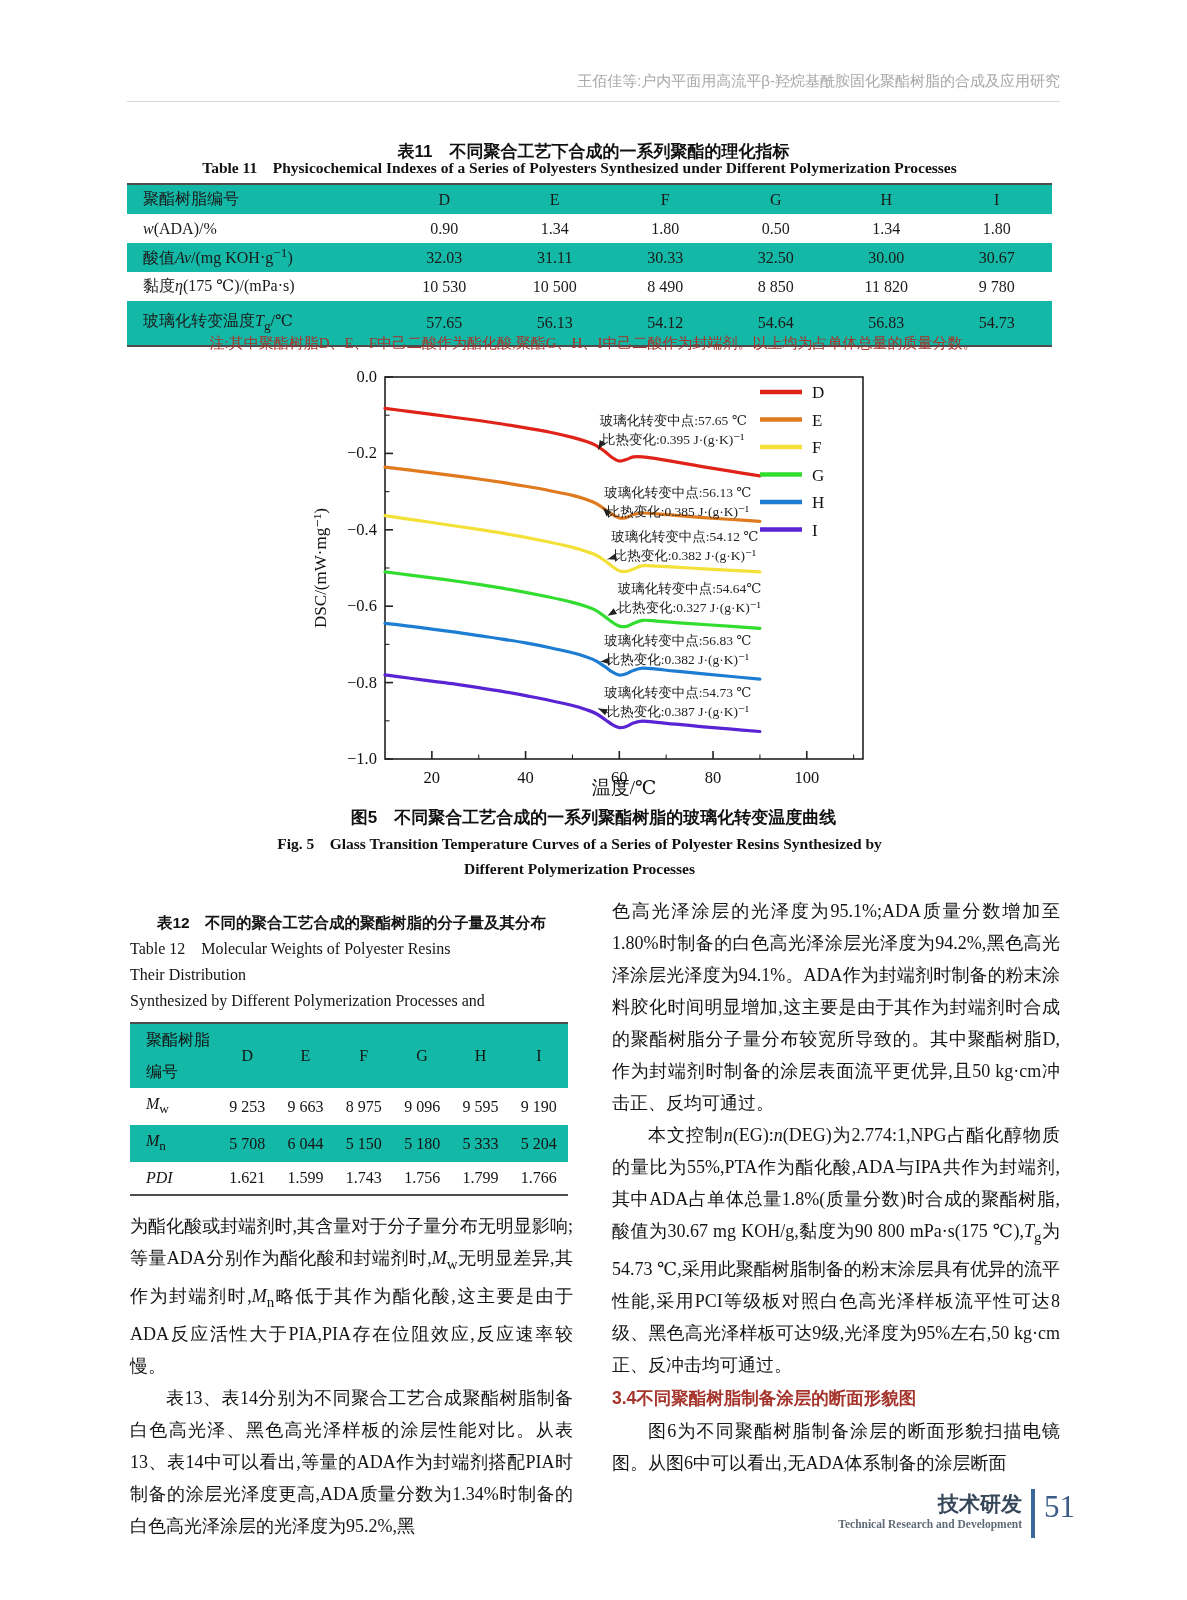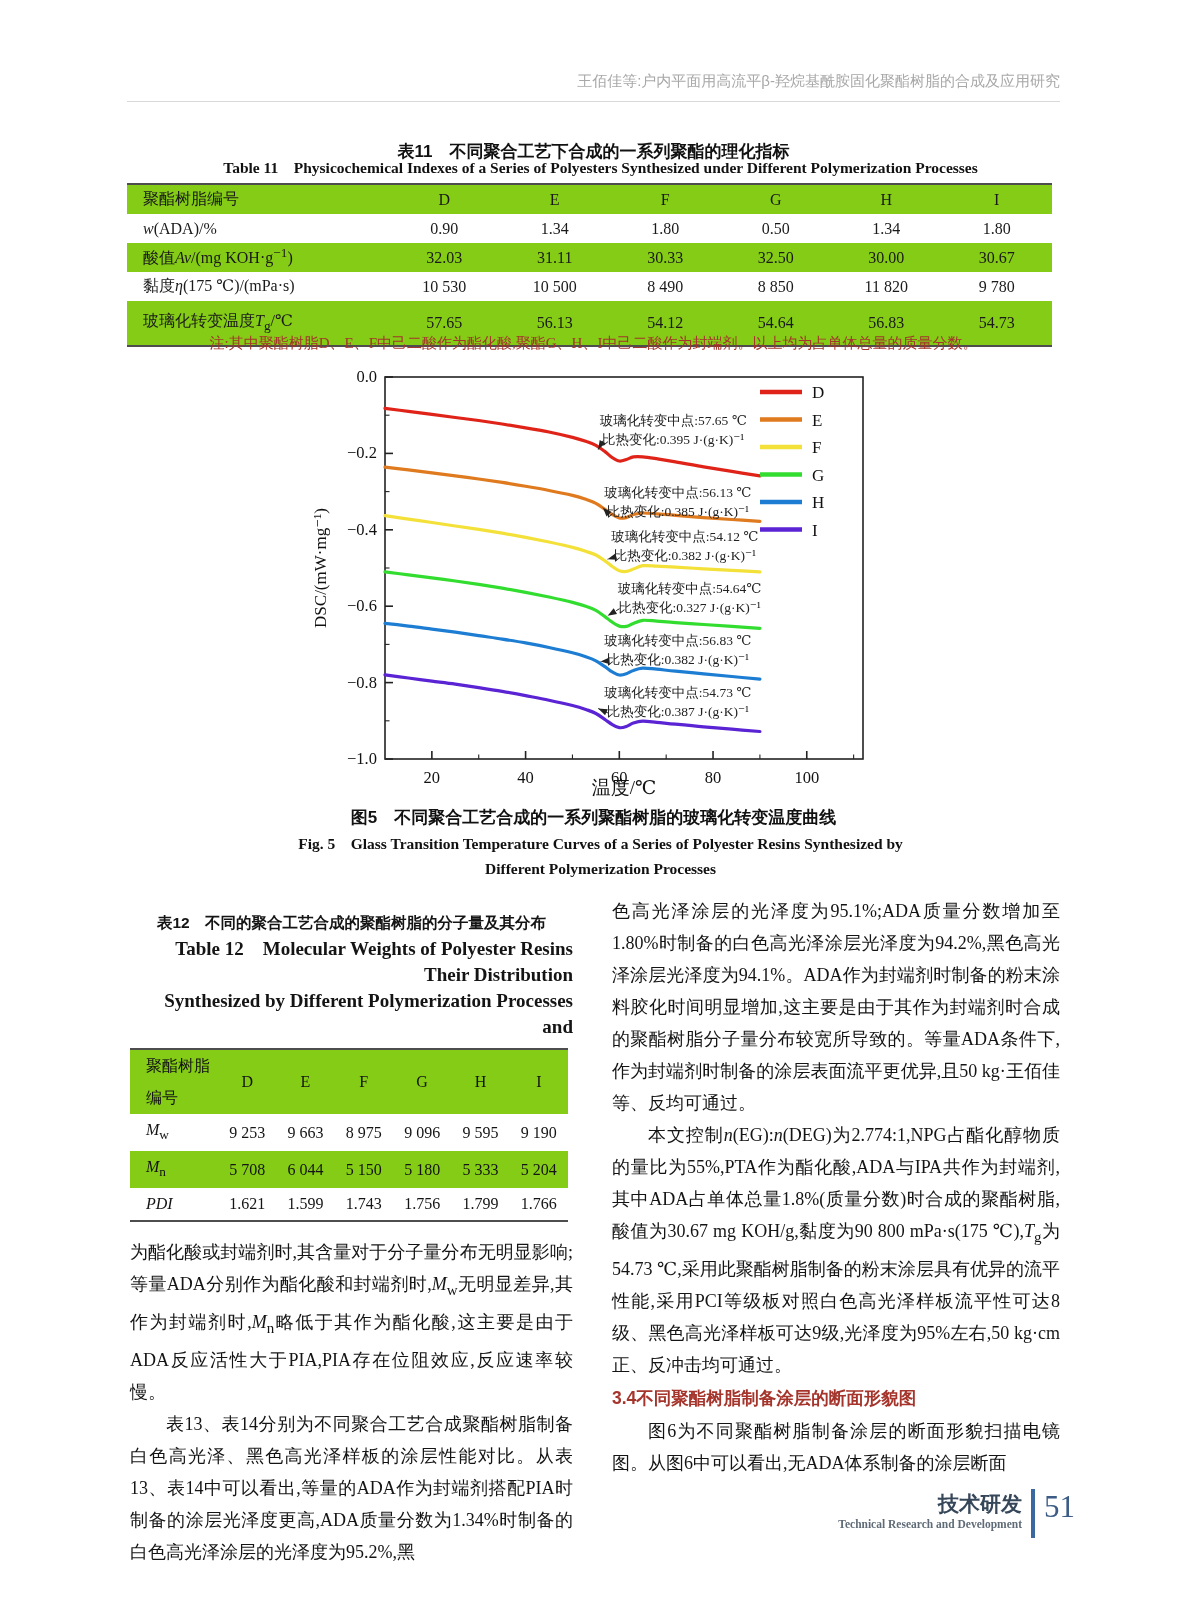--- a/index.html
+++ b/index.html
@@ -5,42 +5,42 @@
   html,body{margin:0;padding:0;background:#ffffff;}
   #page{position:relative;width:1187px;height:1600px;background:#ffffff;overflow:hidden;
         font-family:"Liberation Serif","DejaVu Serif",serif;color:#1a1a1a;}
   .abs{position:absolute;}
   .running-head{top:72px;left:127px;width:933px;text-align:right;color:#a8a8a8;
                 font-size:15px;font-family:"Liberation Sans","DejaVu Sans",sans-serif;}
   .head-rule{top:101px;left:127px;width:933px;height:1px;background:#d9d9d9;}
 
   .zh-title{font-family:"Liberation Sans","DejaVu Sans",sans-serif;font-weight:bold;
             font-size:17px;text-align:center;left:127px;width:933px;color:#111;}
-  .en-title{font-weight:bold;font-size:15.5px;text-align:center;left:134px;width:933px;color:#111;}
+  .en-title{font-weight:bold;font-size:15.5px;text-align:center;left:113px;width:933px;color:#111;}
 
   table.datatable{border-collapse:collapse;border-top:2px solid #4d4d4d;border-bottom:2px solid #4d4d4d;
                   font-size:16px;table-layout:fixed;}
   table.datatable th,table.datatable td{font-weight:normal;padding:0 2px;text-align:center;
                   vertical-align:middle;overflow:hidden;}
   table.datatable .lbl{text-align:left;padding-left:16px;}
-  .shaded{background:#84cc16;}
+  .shaded{background:#14b8a6;}
 
   .tnote{top:334px;left:127px;width:933px;color:#a5352c;font-size:15px;text-align:center;
          font-family:Liberation Serif, serif;}
 
   .figcap-zh{top:806px;}
   .figcap-en1{top:834px;}
   .figcap-en2{top:860px;}
 
   .col{position:absolute;text-align:justify;font-size:18px;line-height:32px;color:#141414;}
   .col p{margin:0;}
   .indent{text-indent:2em;}
   .t12title-zh{font-family:"Liberation Sans","DejaVu Sans",sans-serif;font-weight:bold;
                font-size:15.5px;text-align:center;line-height:26px;margin:0;}
-  .t12title-en{font-weight:bold;font-size:19px;text-align:right;line-height:26px;margin:0;}
+  .t12title-en{font-weight:normal;font-size:16px;text-align:left;line-height:26px;margin:0;}
   .sec-head{color:#a5352c;font-family:"Liberation Sans","DejaVu Sans",sans-serif;
             font-weight:bold;font-size:17.5px;line-height:34px;text-align:left;}
   .sec-head .sec-num{}
 
   .footer-zh{top:1490px;left:700px;width:322px;text-align:right;font-weight:bold;font-size:21px;
              color:#37475a;font-family:"Liberation Sans","DejaVu Sans",sans-serif;}
   .footer-en{top:1518px;left:600px;width:422px;text-align:right;font-weight:bold;font-size:11.5px;
              color:#5f6b76;}
   .footer-bar{top:1489px;left:1031px;width:4px;height:49px;background:#3c68a0;}
   .footer-num{top:1489px;left:1044px;font-size:31px;color:#3c5c86;}
@@ -273,21 +273,21 @@
             <td>1.799</td>
             <td>1.766</td>
           </tr>
         </tbody>
       </table>
     <p>为酯化酸或封端剂时,其含量对于分子量分布无明显影响;等量ADA分别作为酯化酸和封端剂时,<i>M</i><sub>w</sub>无明显差异,其作为封端剂时,<i>M</i><sub>n</sub>略低于其作为酯化酸,这主要是由于ADA反应活性大于PIA,PIA存在位阻效应,反应速率较慢。</p>
     <p class="indent">表13、表14分别为不同聚合工艺合成聚酯树脂制备白色高光泽、黑色高光泽样板的涂层性能对比。从表13、表14中可以看出,等量的ADA作为封端剂搭配PIA时制备的涂层光泽度更高,ADA质量分数为1.34%时制备的白色高光泽涂层的光泽度为95.2%,黑</p>
   </div>
 
   <div class="col" style="top:895px;left:612px;width:448px;">
-    <p>色高光泽涂层的光泽度为95.1%;ADA质量分数增加至1.80%时制备的白色高光泽涂层光泽度为94.2%,黑色高光泽涂层光泽度为94.1%。ADA作为封端剂时制备的粉末涂料胶化时间明显增加,这主要是由于其作为封端剂时合成的聚酯树脂分子量分布较宽所导致的。等量ADA条件下,作为封端剂时制备的涂层表面流平更优异,且50 kg·王佰佳等、反均可通过。</p>
+    <p>色高光泽涂层的光泽度为95.1%;ADA质量分数增加至1.80%时制备的白色高光泽涂层光泽度为94.2%,黑色高光泽涂层光泽度为94.1%。ADA作为封端剂时制备的粉末涂料胶化时间明显增加,这主要是由于其作为封端剂时合成的聚酯树脂分子量分布较宽所导致的。其中聚酯树脂D,作为封端剂时制备的涂层表面流平更优异,且50 kg·cm冲击正、反均可通过。</p>
     <p class="indent">本文控制<i>n</i>(EG):<i>n</i>(DEG)为2.774:1,NPG占酯化醇物质的量比为55%,PTA作为酯化酸,ADA与IPA共作为封端剂,其中ADA占单体总量1.8%(质量分数)时合成的聚酯树脂,酸值为30.67 mg KOH/g,黏度为90 800 mPa·s(175 ℃),<i>T</i><sub>g</sub>为54.73 ℃,采用此聚酯树脂制备的粉末涂层具有优异的流平性能,采用PCI等级板对照白色高光泽样板流平性可达8级、黑色高光泽样板可达9级,光泽度为95%左右,50 kg·cm正、反冲击均可通过。</p>
     <p class="sec-head"><span class="sec-num">3.4</span><span>不同聚酯树脂制备涂层的断面形貌图</span></p>
     <p class="indent">图6为不同聚酯树脂制备涂层的断面形貌扫描电镜图。从图6中可以看出,无ADA体系制备的涂层断面</p>
   </div>
 
   <div class="abs footer-zh">技术研发</div>
   <div class="abs footer-en">Technical Research and Development</div>
   <div class="abs footer-bar"></div>
   <div class="abs footer-num">51</div>
 

